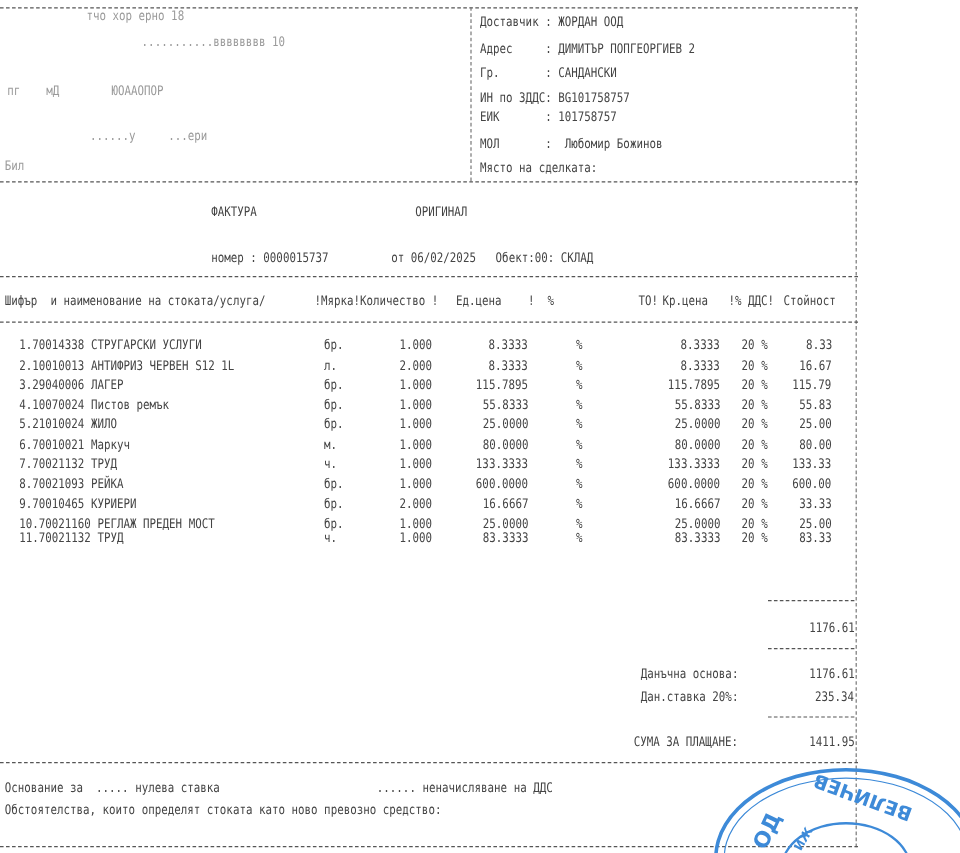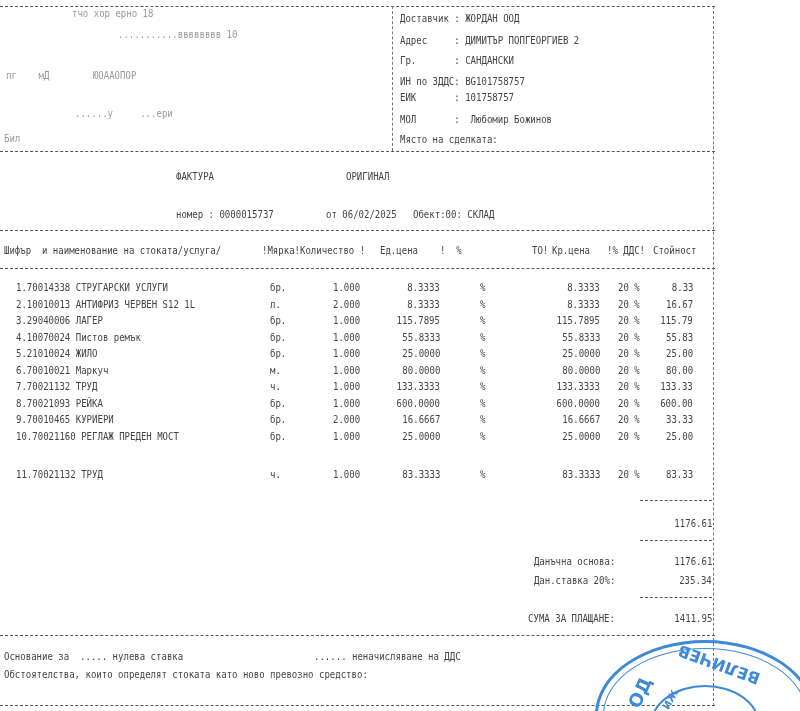--- a/index.html
+++ b/index.html
@@ -159,21 +159,21 @@
     <div class="row" style="top: 429.5px;">
     <div class="t" style="left:16px;top:0;">10.70021160 РЕГЛАЖ ПРЕДЕН МОСТ</div>
     <div class="t" style="left:270px;top:0;">бр.</div>
     <div class="t r" style="right:360px;top:0;">1.000</div>
     <div class="t r" style="right:280px;top:0;">25.0000</div>
     <div class="t" style="left:480px;top:0;">%</div>
     <div class="t r" style="right:120px;top:0;">25.0000</div>
     <div class="t" style="left:618px;top:0;">20 %</div>
     <div class="t r" style="right:27px;top:0;">25.00</div>
   </div>
-    <div class="row" style="top: 468px;">
+    <div class="row" style="top: 442px;">
     <div class="t" style="left:16px;top:0;">11.70021132 ТРУД</div>
     <div class="t" style="left:270px;top:0;">ч.</div>
     <div class="t r" style="right:360px;top:0;">1.000</div>
     <div class="t r" style="right:280px;top:0;">83.3333</div>
     <div class="t" style="left:480px;top:0;">%</div>
     <div class="t r" style="right:120px;top:0;">83.3333</div>
     <div class="t" style="left:618px;top:0;">20 %</div>
     <div class="t r" style="right:27px;top:0;">83.33</div>
   </div>
   </div>

